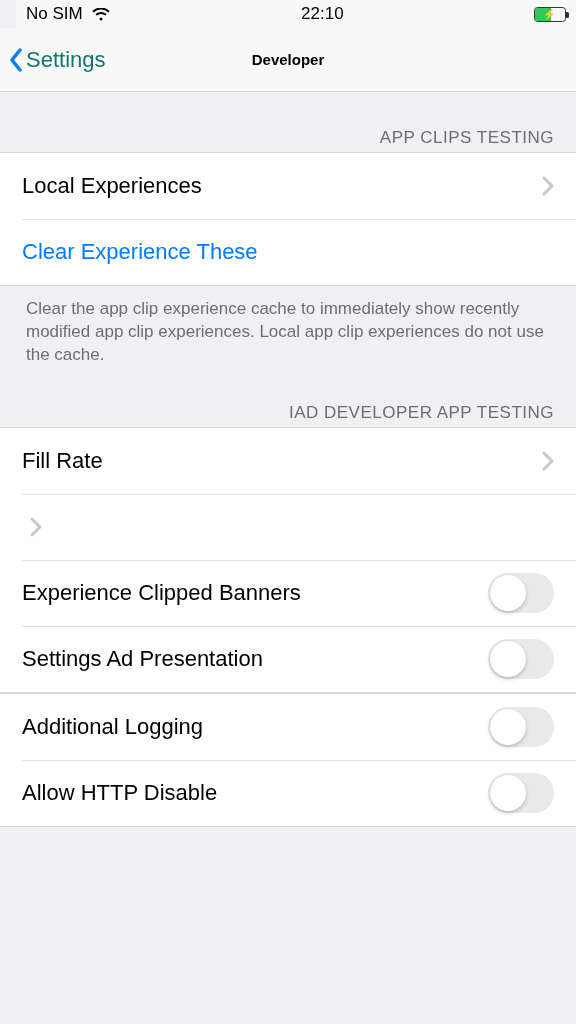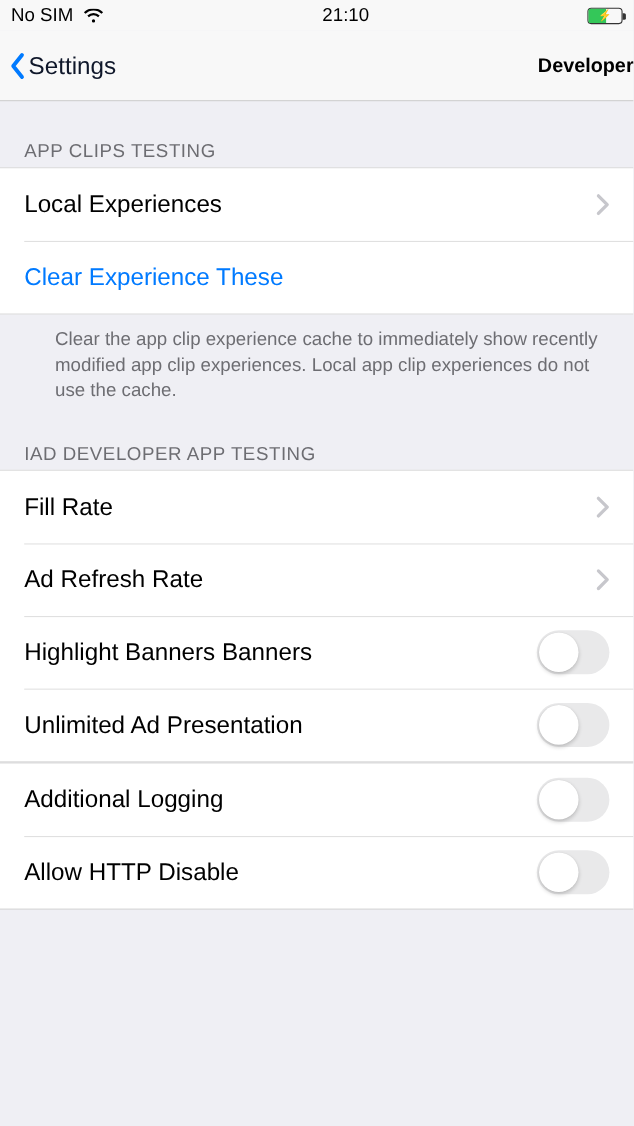--- a/index.html
+++ b/index.html
@@ -13,20 +13,21 @@
     }
     .status-bar {
       height: 28px;
       background: #f8f8f8;
       display: flex;
       align-items: center;
       justify-content: space-between;
       padding: 0 10px;
       font-size: 17px;
       font-weight: 400;
+      margin-left: 16px;
     }
     .status-left { display: flex; align-items: center; gap: 8px; }
     .status-right { display: flex; align-items: center; gap: 6px; }
     .wifi-icon { display:inline-block; width:20px; height:14px; }
     .battery {
       width: 32px; height: 15px; border: 1.5px solid #333; border-radius: 3.5px;
       position: relative; display:flex; align-items:center;
     }
     .battery::after {
       content:""; position:absolute; right:-4px; top:4px; width:2.5px; height:6px;
@@ -40,37 +41,37 @@
     .nav-bar {
       height: 64px;
       background: #f8f8f8;
       border-bottom: 1px solid rgba(0,0,0,0.15);
       display: flex;
       align-items: center;
       position: relative;
       padding: 0 8px;
     }
     .back-btn {
-      display: flex; align-items: center; color: #0f172a; font-size: 22px;
+      display: flex; align-items: center; color: #0f766e; font-size: 22px;
       cursor: pointer; gap: 2px;
     }
     .chevron-back {
       width: 16px; height: 24px; display:inline-block;
     }
     .nav-title {
-      position: absolute; left: 0; right: 0; text-align: right;
-      font-size: 18px; font-weight: 600; pointer-events: none;
+      position: absolute; left: 0; right: 0; text-align: center;
+      font-size: 15px; font-weight: 600; pointer-events: none;
     }
     .content { overflow-y: auto; height: calc(1024px - 28px - 64px); }
     .section-header {
       font-size: 17px; color: #6d6d72; letter-spacing: 0.5px; text-transform: uppercase;
-      padding: 36px 22px 4px; font-weight: 400;
+      padding: 36px 22px 4px; font-weight: 400; text-align: right;
     }
     .section-footer {
-      font-size: 17px; color: #6d6d72; padding: 12px 26px 0; line-height: 1.35; margin-left: 24px;
+      font-size: 17px; color: #6d6d72; padding: 12px 26px 0; line-height: 1.35;
     }
     .group {
       background: #fff;
       border-top: 1px solid rgba(0,0,0,0.15);
       border-bottom: 1px solid rgba(0,0,0,0.15);
     }
     .cell {
       min-height: 66px; display: flex; align-items: center;
       padding: 0 22px; position: relative; font-size: 22px;
     }
@@ -98,21 +99,21 @@
 
 <div class="status-bar">
   <div class="status-left">
     <span>No SIM</span>
     <span class="wifi-icon">
       <svg viewBox="0 0 20 14">
           <path d="M10 12.5a1.5 1.5 0 100-3 1.5 1.5 0 000 3zm-4.2-4.9a6 6 0 018.4 0l1.4-1.4a8 8 0 00-11.2 0l1.4 1.4zM2.7 4.5a10.3 10.3 0 0114.6 0l1.4-1.4a12.3 12.3 0 00-17.4 0l1.4 1.4z" fill="#000"></path>
         </svg>
     </span>
   </div>
-  <div style="font-weight:500;">21:10</div>
+  <div style="font-weight:500;">22:10</div>
   <div class="status-right">
     <div class="battery">
       <div class="battery-fill"></div>
       <span class="bolt">⚡</span>
     </div>
   </div>
 </div>
 
 <div class="nav-bar">
   <div class="back-btn">
@@ -148,35 +149,34 @@
   <div class="group">
     <div class="cell">
       <div class="cell-title">Fill Rate</div>
       <span class="chevron-right">
         <svg viewBox="0 0 12 20">
             <path d="M2 2l8 8-8 8" stroke="#c7c7cc" stroke-width="3" fill="none" stroke-linecap="round" stroke-linejoin="round"></path>
           </svg>
       </span>
     </div>
     <div class="cell">
-      <div class="cell-title">Ad Refresh Rate</div>
       <span class="chevron-right">
         <svg viewBox="0 0 12 20">
             <path d="M2 2l8 8-8 8" stroke="#c7c7cc" stroke-width="3" fill="none" stroke-linecap="round" stroke-linejoin="round"></path>
           </svg>
       </span>
     </div>
     <div class="cell">
-      <div class="cell-title">Highlight Banners Banners</div>
+      <div class="cell-title">Experience Clipped Banners</div>
       <div class="switch">
           <div class="switch-knob"></div>
         </div>
     </div>
     <div class="cell">
-      <div class="cell-title">Unlimited Ad Presentation</div>
+      <div class="cell-title">Settings Ad Presentation</div>
       <div class="switch">
           <div class="switch-knob"></div>
         </div>
     </div>
   </div>
 
   <div class="group">
     <div class="cell">
       <div class="cell-title">Additional Logging</div>
       <div class="switch">

